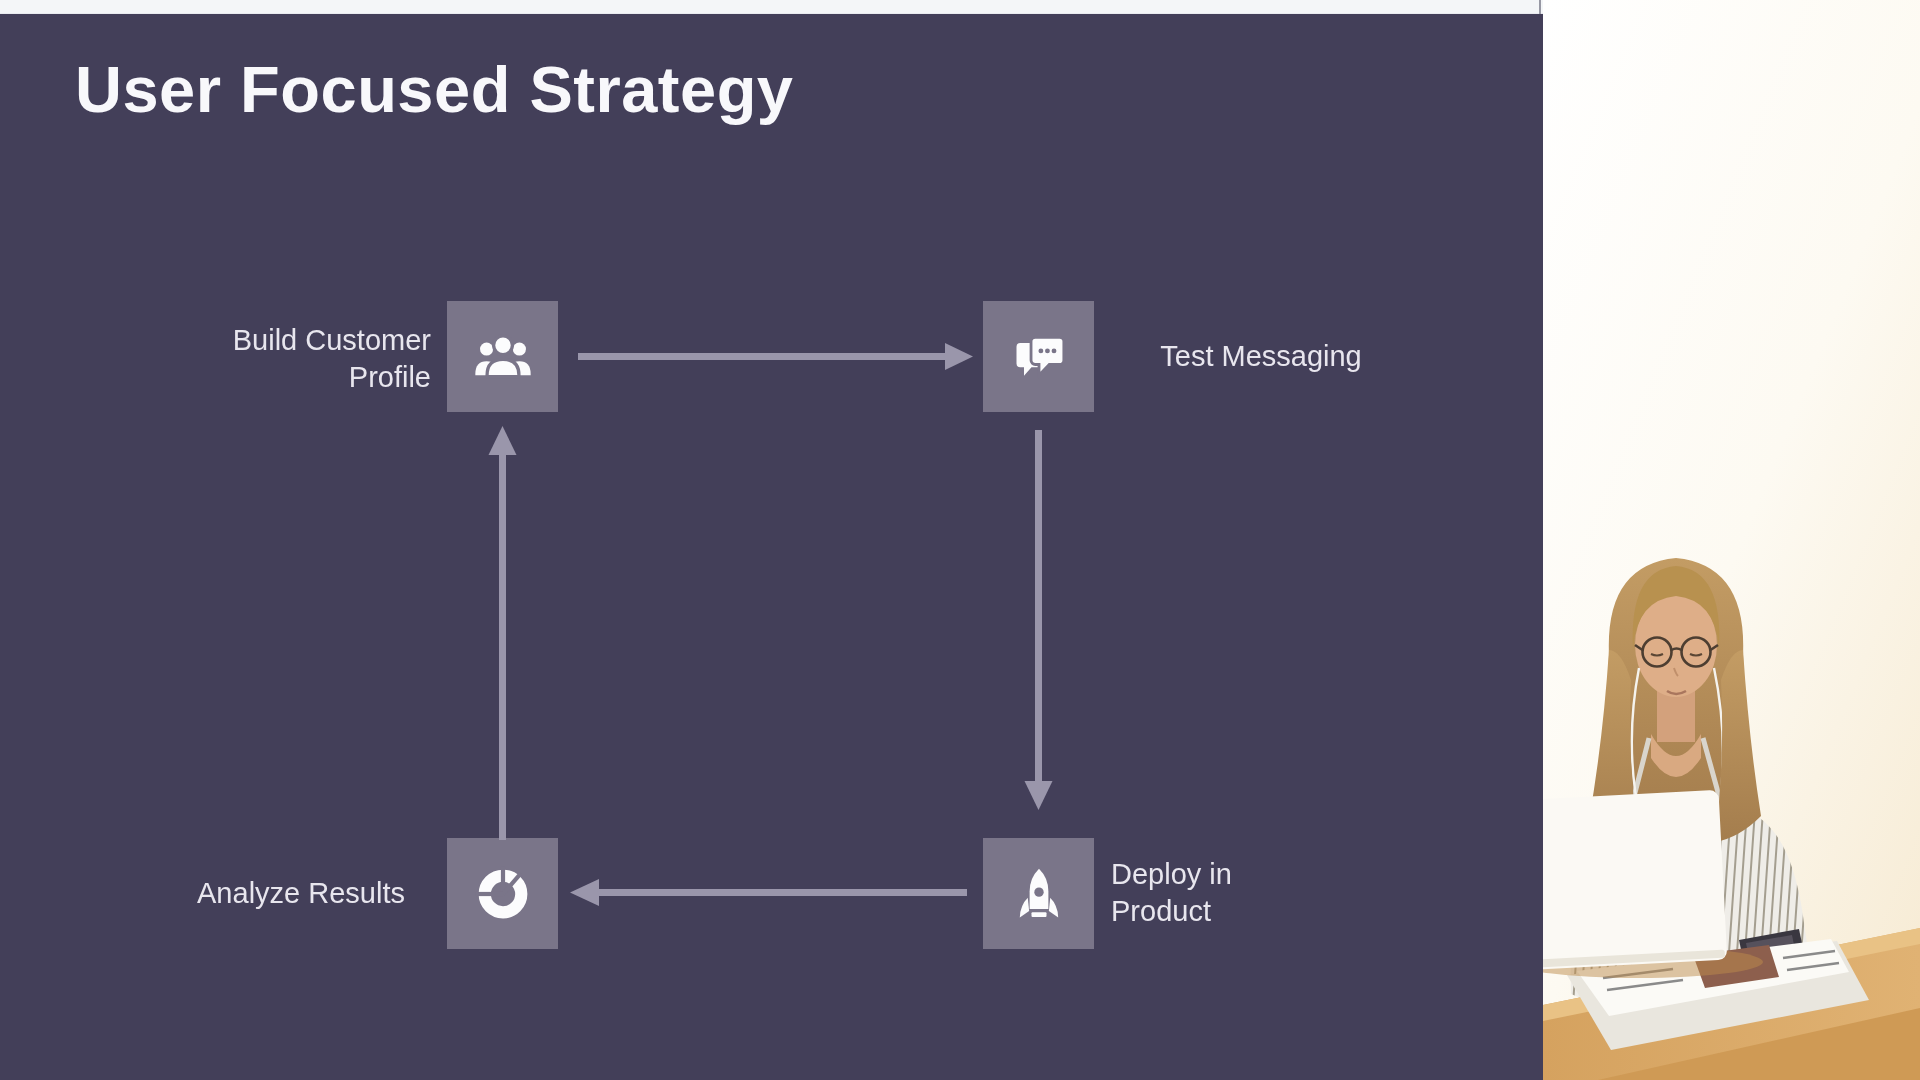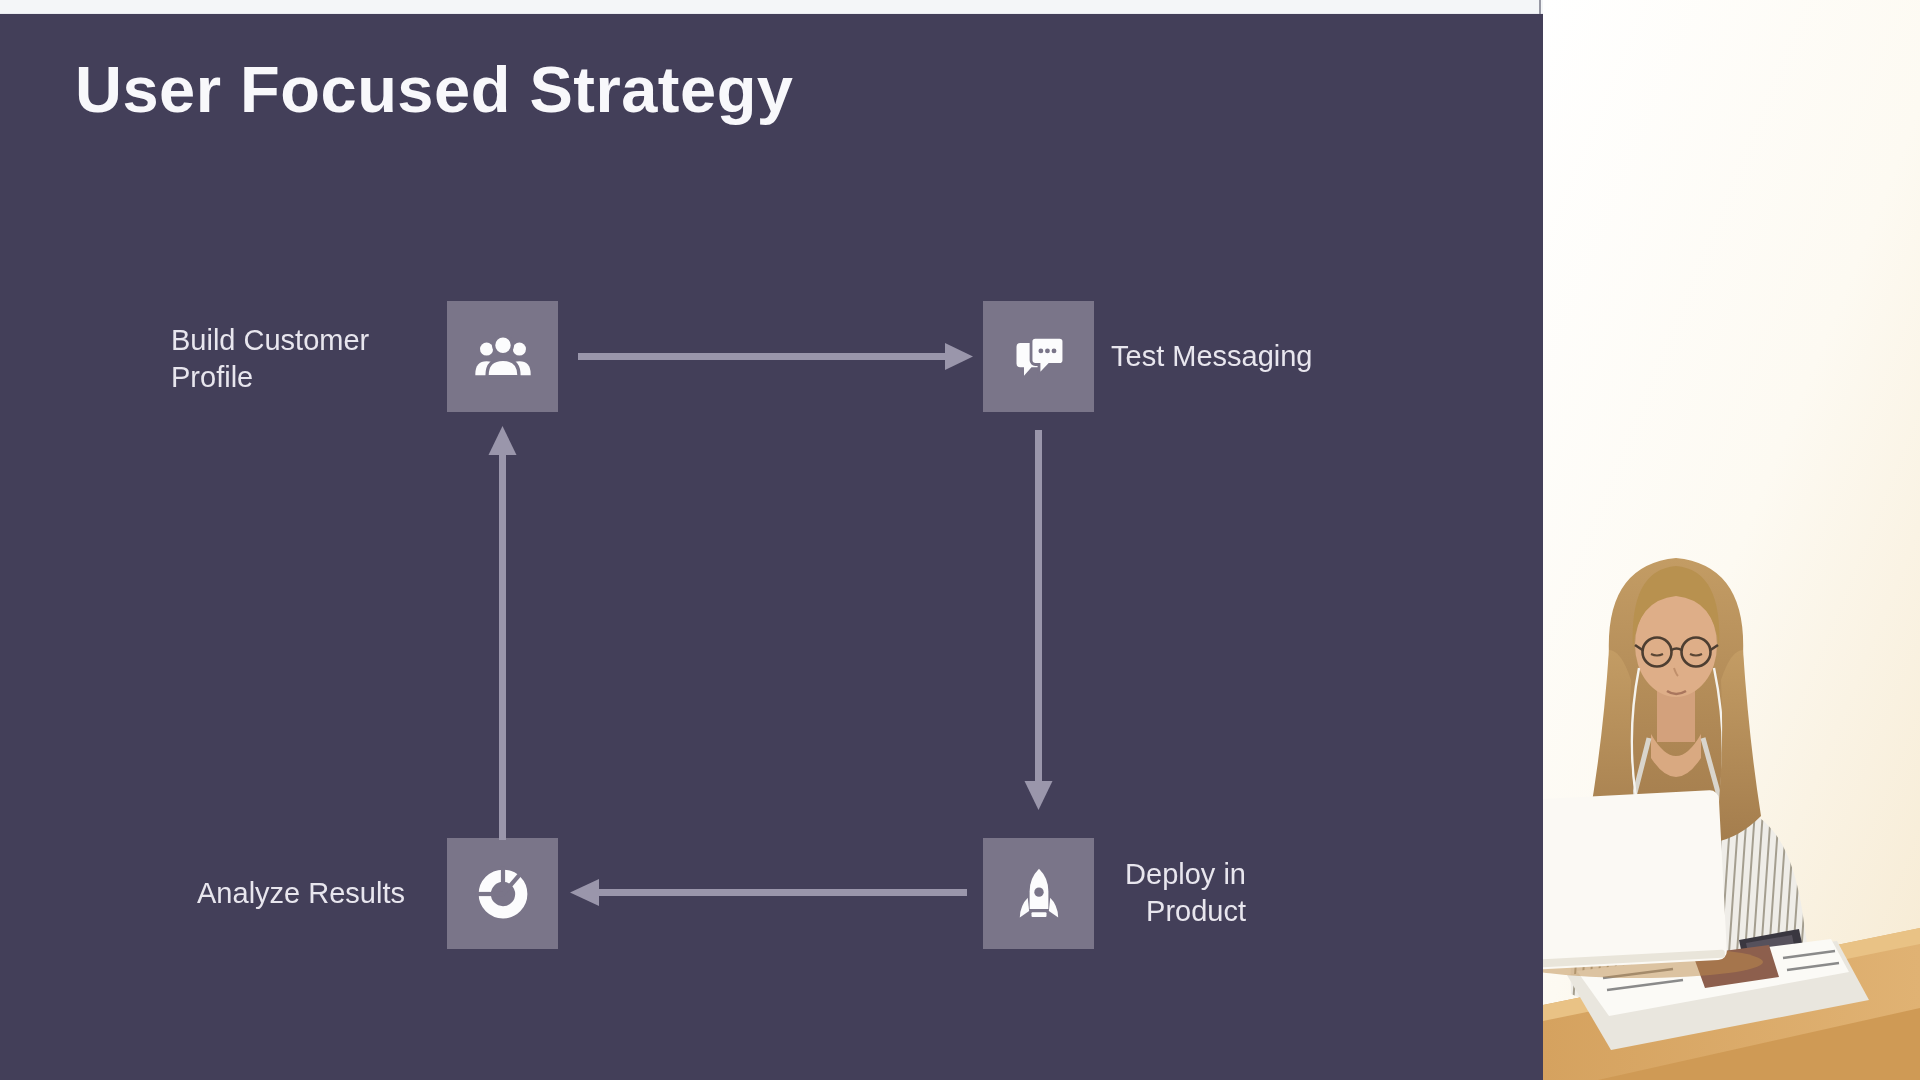--- a/index.html
+++ b/index.html
@@ -20,24 +20,24 @@
   .node { position:absolute; width:111px; height:111px; background:#7a7589;
           display:flex; align-items:center; justify-content:center; }
   .node svg { width:60px; height:60px; }
   .node-a { left:447px; top:301px; }
   .node-b { left:983px; top:301px; }
   .node-c { left:447px; top:838px; }
   .node-d { left:983px; top:838px; }
 
   .step-label { position:absolute; color:#e8e6ee; font-size:29px; line-height:37px;
                 font-weight:400; }
-  .label-a { left:171px; top:322px; width:260px; text-align:left; }
-  .label-b { left:1111px; top:338px; width:300px; text-align:left; }
+  .label-a { left:171px; top:322px; width:260px; text-align:right; }
+  .label-b { left:1111px; top:338px; width:300px; text-align:center; }
   .label-c { left:171px; top:875px; width:260px; text-align:center; }
-  .label-d { left:1111px; top:856px; width:135px; text-align:right; }
+  .label-d { left:1111px; top:856px; width:135px; text-align:left; }
 
   .arrow { position:absolute; }
 
   
   .webcam-panel { position:absolute; left:1543px; top:0; width:377px; height:1080px;
                   background:#ffffff; overflow:hidden; }
   .webcam-panel svg { display:block; }
 </style>
 </head>
 <body>

